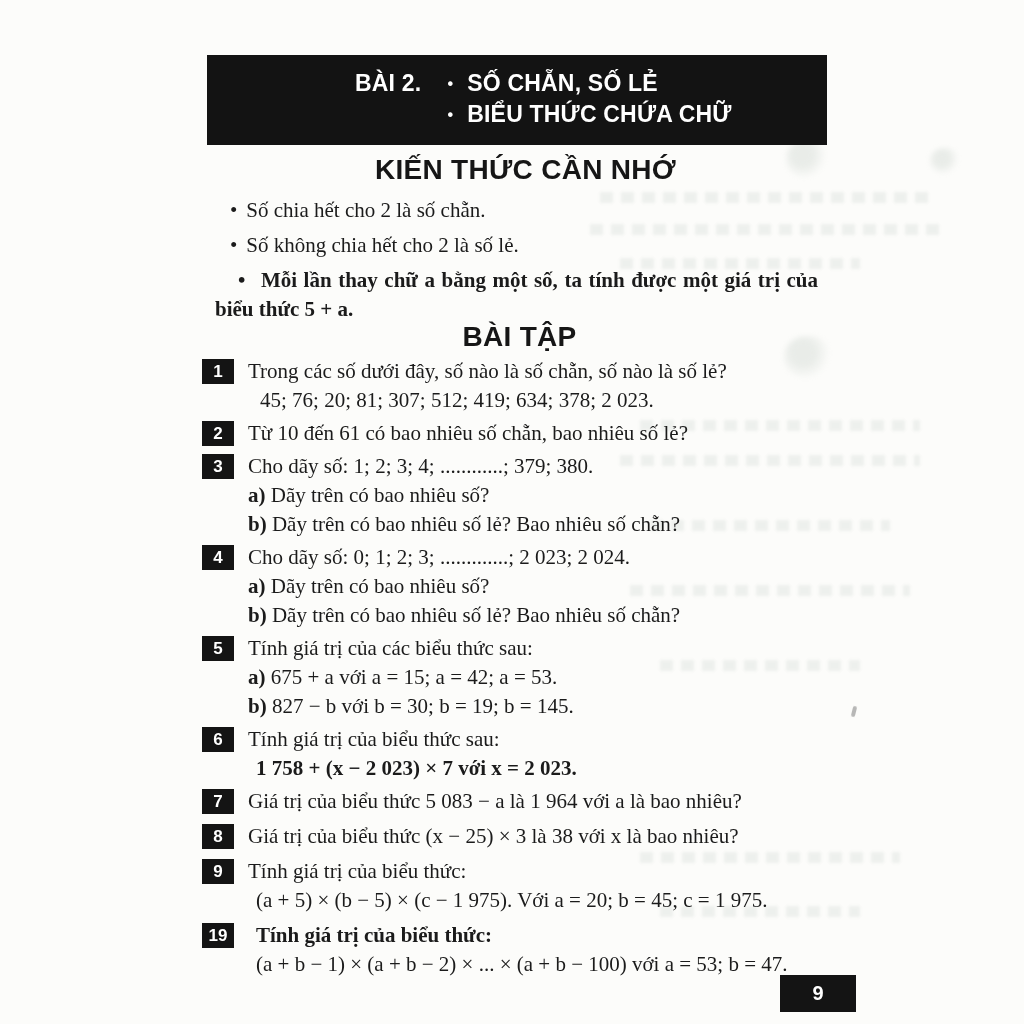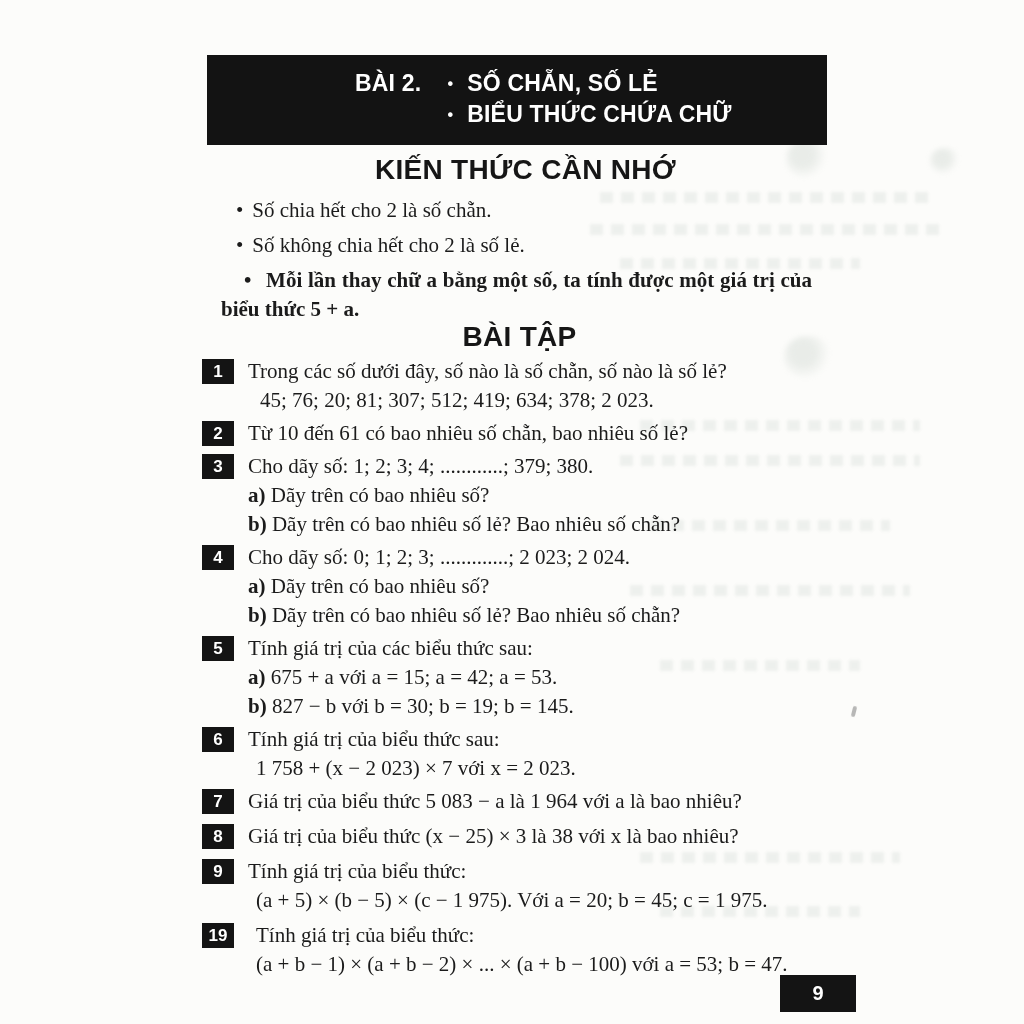--- a/index.html
+++ b/index.html
@@ -33,35 +33,35 @@
     background:#8a8a8a;opacity:.6;transform:rotate(14deg);border-radius:2px;filter:blur(.4px);
   }
   
   .content{position:absolute;left:205px;top:157px;width:623px;}
   .heading{
     font-family:"Liberation Sans",sans-serif;font-weight:bold;font-size:28px;
     line-height:26px;text-align:center;color:#161616;letter-spacing:.3px;
     margin:0 0 13px;padding-left:18px;
   }
   .heading.exercises{margin:0 0 7px;padding-left:6px;}
-  .note{font-size:21px;line-height:29px;margin:0 16px 6px;padding-left:15px;}
+  .note{font-size:21px;line-height:29px;margin:0 10px 6px;padding-left:15px;}
   .note .nb{margin-right:9px;}
   .note.wrap{padding-left:0;text-indent:23px;text-align:justify;margin-bottom:0;font-weight:bold;}
   
   .problem{position:relative;padding-left:43px;font-size:21px;line-height:29px;margin-bottom:4px;}
   .problem.gap{margin-bottom:6px;}
   .badge{
     position:absolute;left:-3px;top:2px;min-width:32px;height:25px;
     background:#141414;color:#ffffff;font-family:"Liberation Sans",sans-serif;
     font-weight:bold;font-size:17px;display:flex;align-items:center;justify-content:center;
     padding:0 4px;box-sizing:border-box;
   }
   .pline{display:block;white-space:nowrap;}
   .ind12{margin-left:12px;}
-  .ind8{margin-left:8px;}
+  .ind8{margin-left:8px;font-weight:bold;}
   .ind2{margin-left:8px;}
   .slab{font-weight:bold;}
   
   .pagenum{
     position:absolute;left:780px;top:975px;width:76px;height:37px;
     background:#141414;color:#ffffff;font-family:"Liberation Sans",sans-serif;
     font-weight:bold;font-size:20px;display:flex;align-items:center;justify-content:center;
   }
 </style>
 </head>

